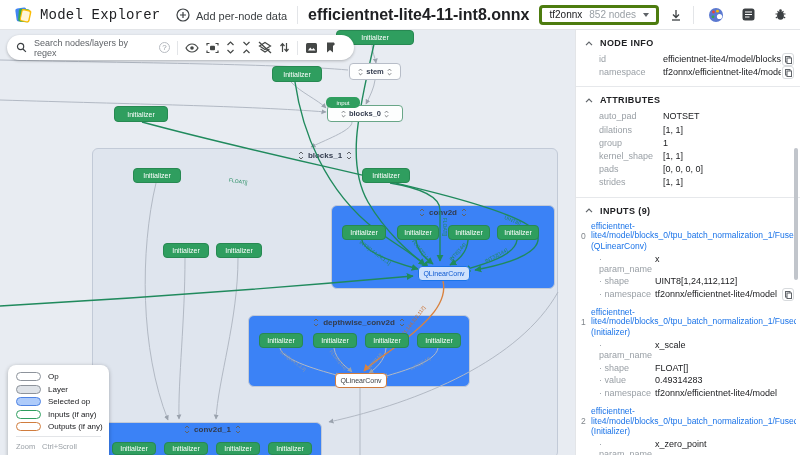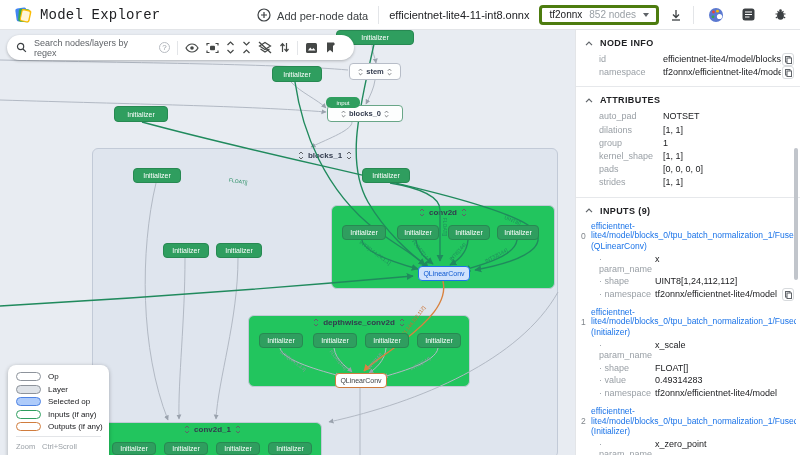--- a/index.html
+++ b/index.html
@@ -6,21 +6,21 @@
   html,body { width:800px; height:455px; overflow:hidden; font-family:"Liberation Sans", sans-serif; background:#fff; }
   .app { position:relative; width:800px; height:455px; }
 
   
   .header { position:absolute; top:0; left:0; width:800px; height:30px; background:#fff; border-bottom:1px solid #e3e5e8; display:flex; align-items:center; padding:0 12px 0 14px; z-index:30; }
   .brand { display:flex; align-items:center; gap:8px;font-family:Liberation Mono, monospace; }
   .app-title { font-size:14px; color:#202124; letter-spacing:.2px; }
   .hdr-right { margin-left:auto; display:flex; align-items:center; gap:10px; }
   .add-btn { display:flex; align-items:flex-end; gap:6px; font-size:11px; color:#3c4043; cursor:pointer; }
   .vdiv { width:1px; height:18px; background:#e3e5e8; }
-  .model-file { font-size:11px; font-weight:normal; color:#202124; }
+  .model-file { font-size:16px; font-weight:bold; color:#202124; }
   .graph-select { display:flex; align-items:center; gap:7px; border:3px solid #4d7c0f; border-radius:4px; height:20px; padding:0 7px; cursor:pointer; }
   .graph-name { font-size:10px; color:#202124; }
   .node-count { font-size:10px; color:#9aa0a6; }
   .caret { width:0; height:0; border-left:3.5px solid transparent; border-right:3.5px solid transparent; border-top:4px solid #5f6368; }
   .hdr-icons { display:flex; align-items:center; gap:17px; margin-left:4px; }
   .icon-btn { cursor:pointer; display:flex; align-items:center; }
 
   
   .main { position:absolute; top:30px; left:0; width:800px; height:425px; display:flex; }
   .canvas { position:relative; width:575px; height:425px; background:#e8ecf2; overflow:hidden; }
@@ -29,21 +29,21 @@
   
   .gtoolbar { position:absolute; left:7px; top:5px; width:347px; height:25px; background:#fff; border-radius:13px; box-shadow:0 1px 3px rgba(0,0,0,.25); display:flex; align-items:center; padding:0 9px; gap:7px; z-index:20; }
   .search-ph { font-size:9px; color:#5f6368; width:118px; }
   .help-circ { width:11px; height:11px; border:1px solid #b8bcc2; border-radius:50%; color:#9aa0a6; font-size:8px; display:flex; align-items:center; justify-content:center; }
   .tb-div { width:1px; height:14px; background:#e3e5e8; }
   .tbi { display:flex; align-items:center; cursor:pointer; }
 
   
   .group { position:absolute; border:1px solid #c2cad7; border-radius:6px; z-index:1; }
   .g-blocks1 { background:#dfe5ee; }
-  .g-inner { background:#22c55e; }
+  .g-inner { background:#3b82f6; }
   .group-label { position:absolute; top:2px; left:0; width:100%; display:flex; align-items:center; justify-content:center; gap:4px; font-size:8px; font-weight:bold; color:#333c4e; z-index:3; }
   .edges { position:absolute; left:0; top:0; z-index:2; }
   .node { position:absolute; display:flex; align-items:center; justify-content:center; font-size:7px; border-radius:4px; z-index:4; cursor:pointer; }
   .n-init { background:#2f9e5f; border:1px solid #278952; color:#fff; }
   .n-layer { background:#fdfefe; border:1px solid #b7bdc8; color:#333c4e; font-weight:bold; font-size:7.5px; gap:3px; }
   .n-blocks0 { border-color:#69a688; }
   .n-sel { background:#cfe1fc; border:1.5px solid #1a73e8; color:#0b57d0; font-size:7px; }
   .n-out { background:#fff; border:1.5px solid #d07c3d; color:#3c4043; font-size:7px; }
   .badge-input { position:absolute; display:flex; align-items:center; justify-content:center; background:#2f9e5f; color:#fff; font-size:6px; border-radius:5px; z-index:5; }
   .elabel { font-size:5px; fill:#1f8a5c; }

